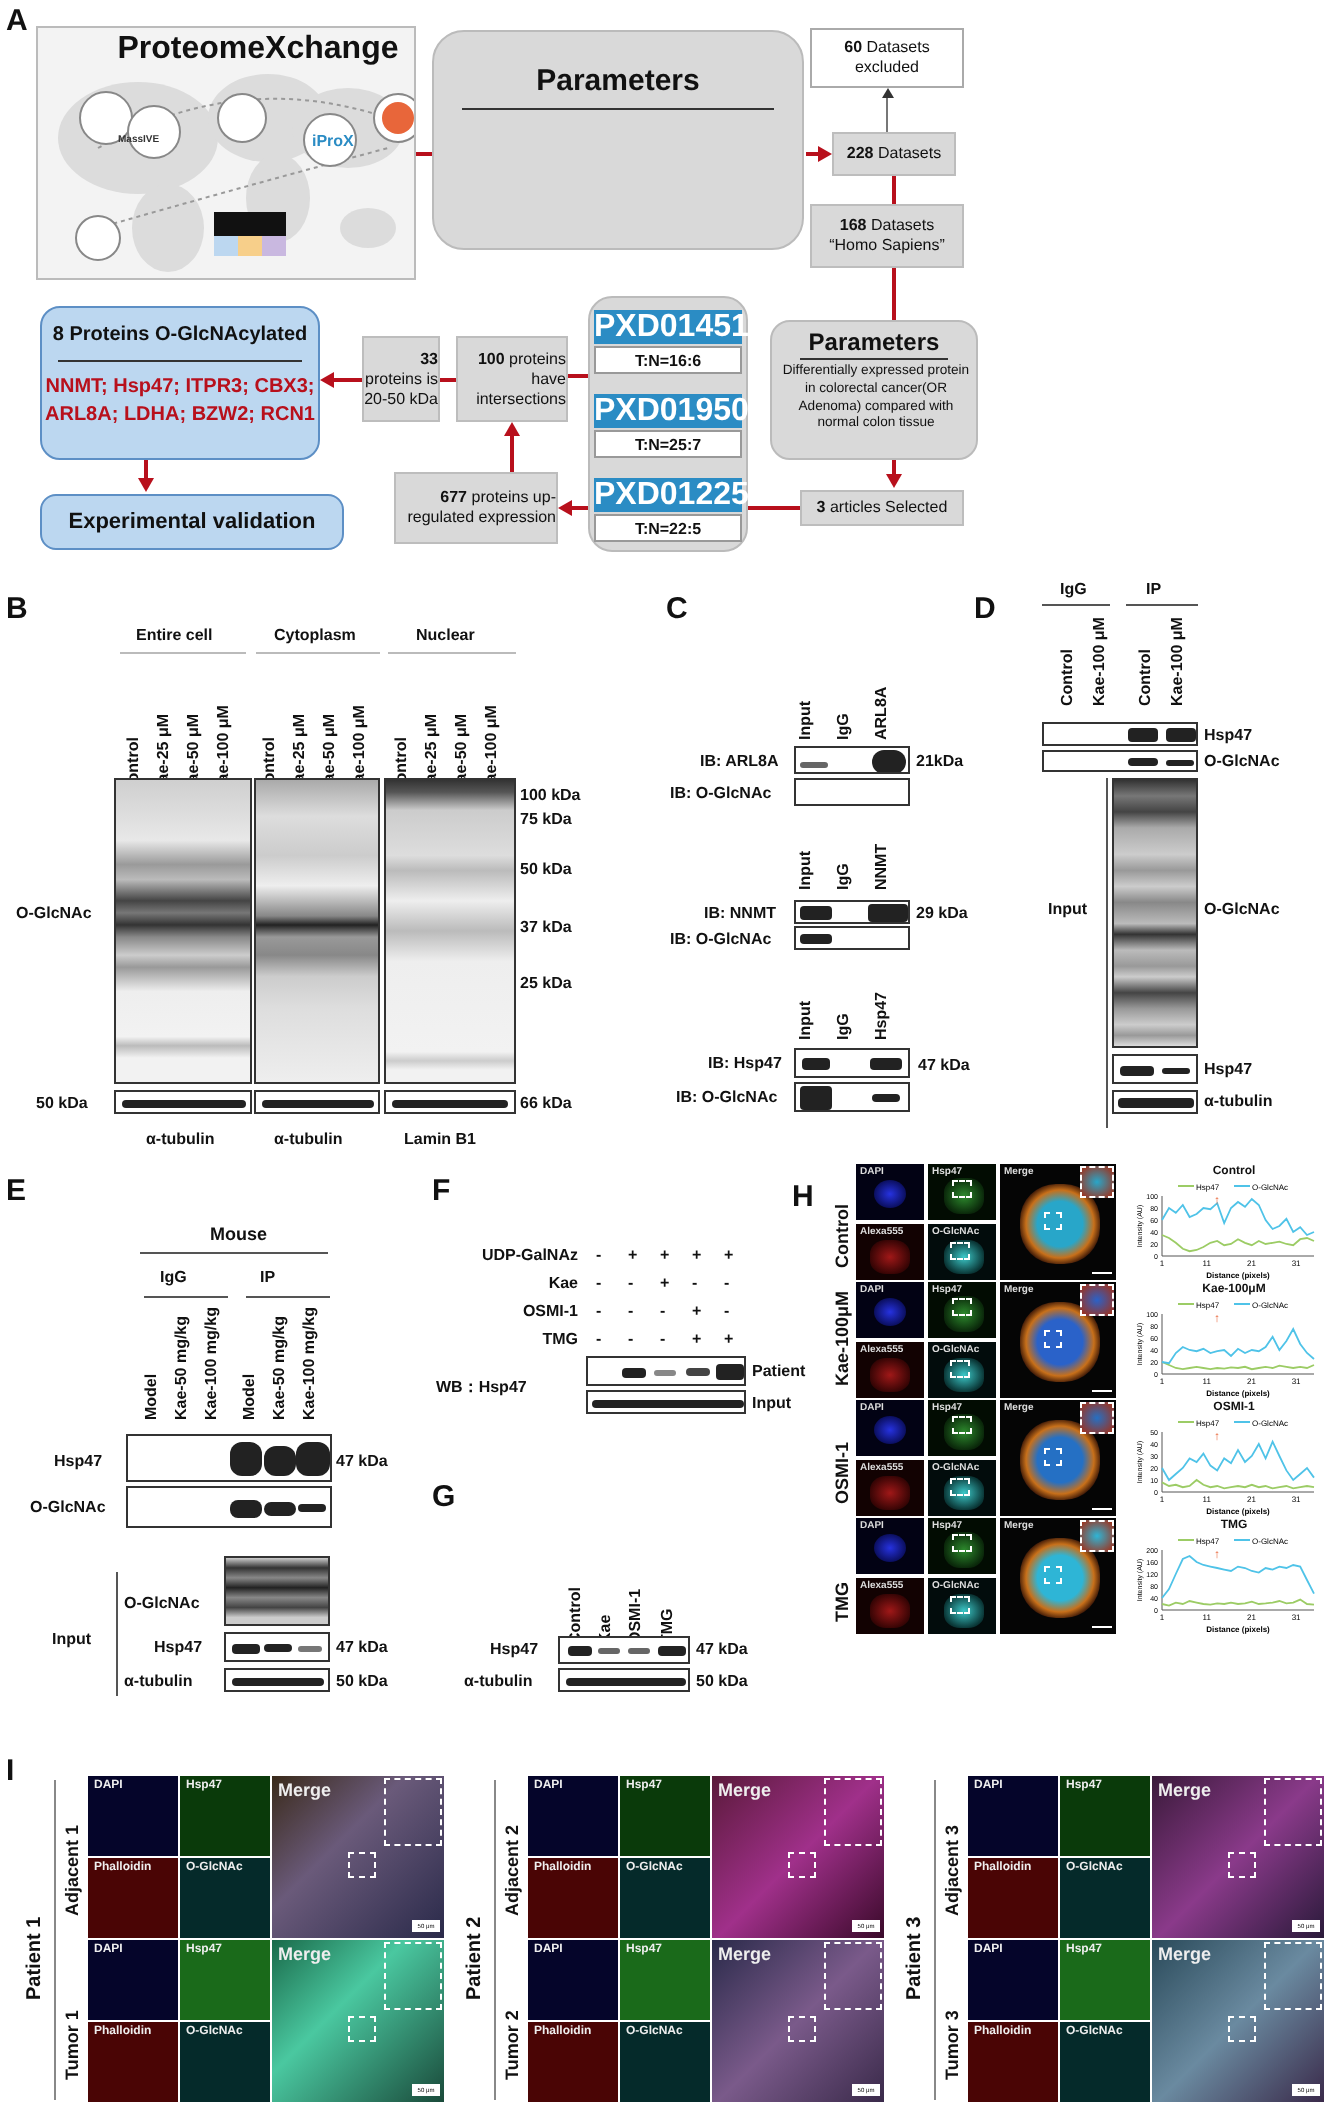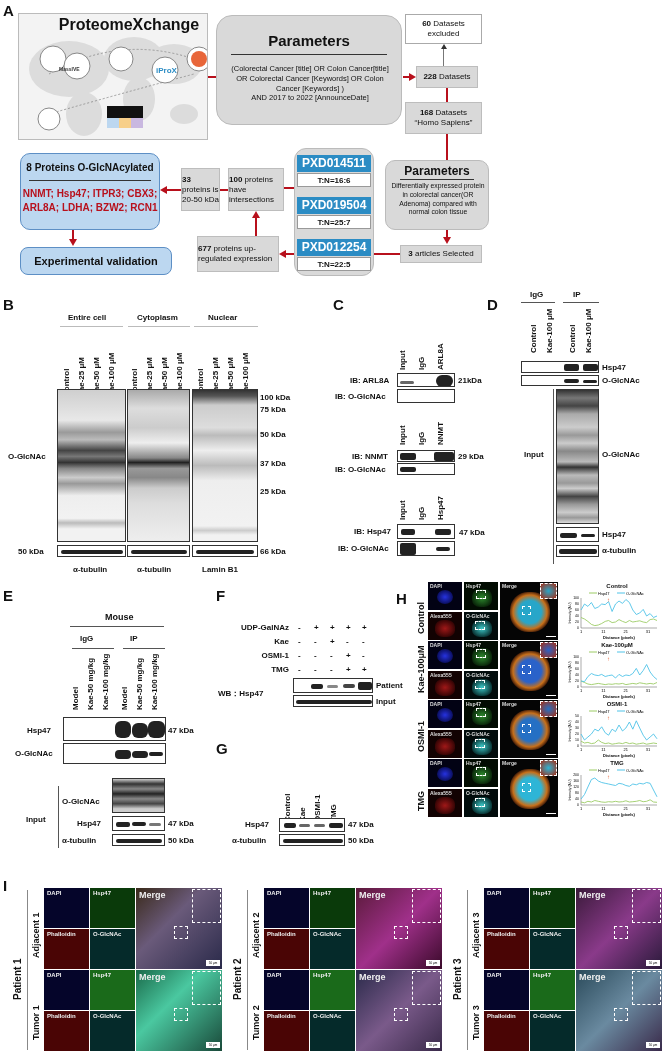--- a/index.html
+++ b/index.html
@@ -1,28 +1,28 @@
 <!DOCTYPE html>
 <html><head>
 <meta charset="utf-8">
 <style>
   * { box-sizing: border-box; margin: 0; padding: 0; }
   body { width: 662px; height: 1054px; background: #fff; font-family: "Liberation Sans", sans-serif; color: #111; position: relative; overflow: hidden; }
   .abs { position: absolute; }
   .plabel { position: absolute; font-weight: bold; font-size: 15px; font-family: "Liberation Sans", sans-serif; }
   .bold { font-weight: bold; }
   .red { color: #b8101c; }
-  .gbox { position: absolute; background: #d9d9d9; border: 1px solid #bdbdbd; font-size: 8px; text-align: left; display: flex; align-items: center; justify-content: center; flex-direction: column; line-height: 1.25; }
+  .gbox { position: absolute; background: #d9d9d9; border: 1px solid #bdbdbd; font-size: 8px; text-align: right; display: flex; align-items: center; justify-content: center; flex-direction: column; line-height: 1.25; }
   .wbox { position: absolute; background: #fff; border: 1px solid #aaa; font-size: 8px; text-align: center; display: flex; align-items: center; justify-content: center; flex-direction: column; line-height: 1.25; }
   .rline { position: absolute; background: #b8101c; }
   .arrow-r { position: absolute; width: 0; height: 0; border-top: 4px solid transparent; border-bottom: 4px solid transparent; border-left: 7px solid #b8101c; }
   .arrow-l { position: absolute; width: 0; height: 0; border-top: 4px solid transparent; border-bottom: 4px solid transparent; border-right: 7px solid #b8101c; }
   .arrow-d { position: absolute; width: 0; height: 0; border-left: 4px solid transparent; border-right: 4px solid transparent; border-top: 7px solid #b8101c; }
   .arrow-u { position: absolute; width: 0; height: 0; border-left: 4px solid transparent; border-right: 4px solid transparent; border-bottom: 7px solid #b8101c; }
-  .pxd { position: absolute; background: #2b8cc4; color: #fff; font-weight: bold; font-size: 12px; text-align: center; width: 74px; height: 17px; line-height: 17px; }
+  .pxd { position: absolute; background: #2b8cc4; color: #fff; font-weight: bold; font-size: 16px; text-align: center; width: 74px; height: 17px; line-height: 17px; }
   .tn { position: absolute; background: #fff; border: 1px solid #999; font-weight: bold; font-size: 8px; text-align: center; width: 74px; height: 14px; line-height: 13px; }
   .vlab { position: absolute; writing-mode: vertical-rl; transform: rotate(180deg); font-size: 8px; font-weight: bold; white-space: nowrap; }
   .blot { position: absolute; border: 1px solid #333; background: #f2f2f2; overflow: hidden; }
   .band { position: absolute; background: #222; border-radius: 2px; }
   .lbl { position: absolute; font-size: 8px; font-weight: bold; white-space: nowrap; }
   .hline { position: absolute; height: 1px; background: #555; }
   .vline { position: absolute; width: 1px; background: #555; }
   .img { position: absolute; background: #050505; overflow: hidden; }
   .imgtxt { position: absolute; left: 2px; top: 1px; font-size: 5px; color: #ddd; font-weight: bold; }
   .bigimgtxt { position: absolute; left: 3px; top: 2px; font-size: 9px; color: #eee; font-weight: bold; }
@@ -60,26 +60,20 @@
     <text x="137" y="59" font-size="8" fill="#2b8cc4" font-weight="bold" font-family="Liberation Sans, sans-serif">iProX</text>
   </svg>
   <div class="abs bold" style="left:16px;top:2px;width:188px;text-align:center;font-size:16px;">ProteomeXchange</div>
 </div>
 
 <div class="rline" style="left:208px;top:76px;width:8px;height:2px;"></div>
 
 <div class="abs" style="left:216px;top:15px;width:186px;height:110px;background:#d9d9d9;border:1px solid #bbb;border-radius:16px;">
   <div class="abs bold" style="left:0;top:16px;width:184px;text-align:center;font-size:15px;">Parameters</div>
   <div class="abs" style="left:14px;top:38px;width:156px;height:1px;background:#333;"></div>
-  <div class="abs" style="left:4px;top:48px;width:178px;font-size:7.5px;text-align:center;line-height:1.3;">
-    <div>(Colorectal Cancer [title] OR Colon Cancer[title]</div>
-    <div>OR Colorectal Cancer [Keywords] OR Colon</div>
-    <div>Cancer [Keywords] )</div>
-    <div>AND 2017 to 2022 [AnnounceDate]</div>
-  </div>
 </div>
 
 <div class="rline" style="left:403px;top:76px;width:7px;height:2px;"></div>
 <div class="arrow-r" style="left:409px;top:73px;"></div>
 
 <div class="wbox" style="left:405px;top:14px;width:77px;height:30px;">
   <div><span class="bold">60</span> <span>Datasets excluded</span></div>
 </div>
 <div class="abs" style="left:443px;top:46px;width:1px;height:20px;background:#777;"></div>
 <div class="abs" style="left:441px;top:44px;width:0;height:0;border-left:3px solid transparent;border-right:3px solid transparent;border-bottom:5px solid #333;"></div>

